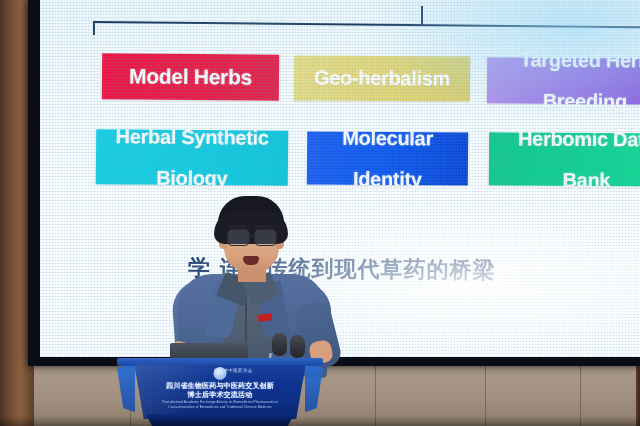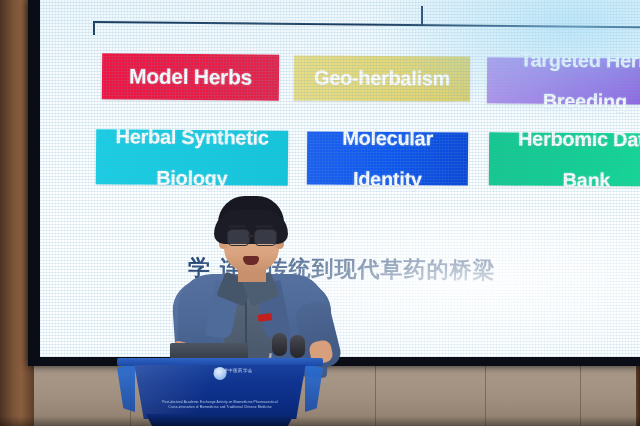--- a/index.html
+++ b/index.html
@@ -287,19 +287,21 @@
   </div>
 
   <div id="podium">
     <div class="pod-side-l"></div>
     <div class="pod-side-r"></div>
     <div class="pod-top"></div>
     <div class="pod-body"></div>
     <div class="pod-sheen"></div>
     <div class="pod-logo"></div>
     <div class="pod-logo-text">四川省中医药学会</div>
+    <div class="pod-l1">四川省生物医药与中医药交叉创新</div>
+    <div class="pod-l2">博士后学术交流活动</div>
     <div class="pod-l3">Post-doctoral Academic Exchange Activity on Biomedicine Pharmaceutical</div>
     <div class="pod-l4">Cross-innovation of Biomedicine and Traditional Chinese Medicine</div>
     <div class="pod-foot"></div>
   </div>
 
   <div class="floor-shadow"></div>
 </div>
 
 </body></html>

